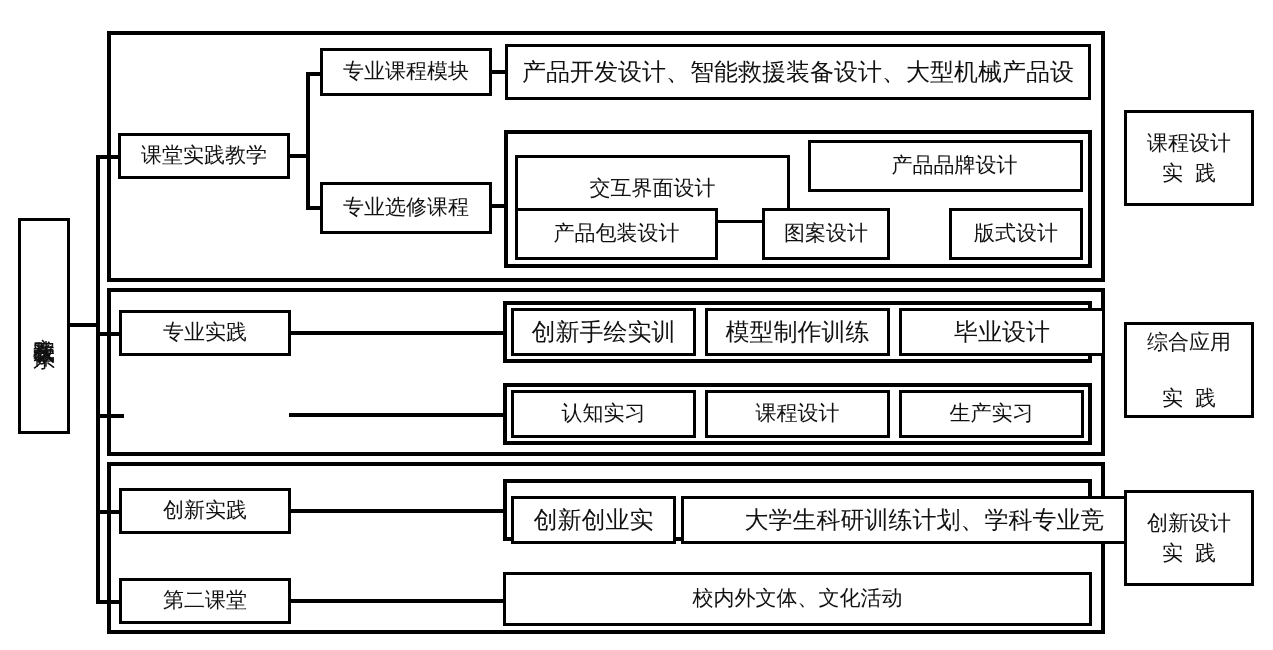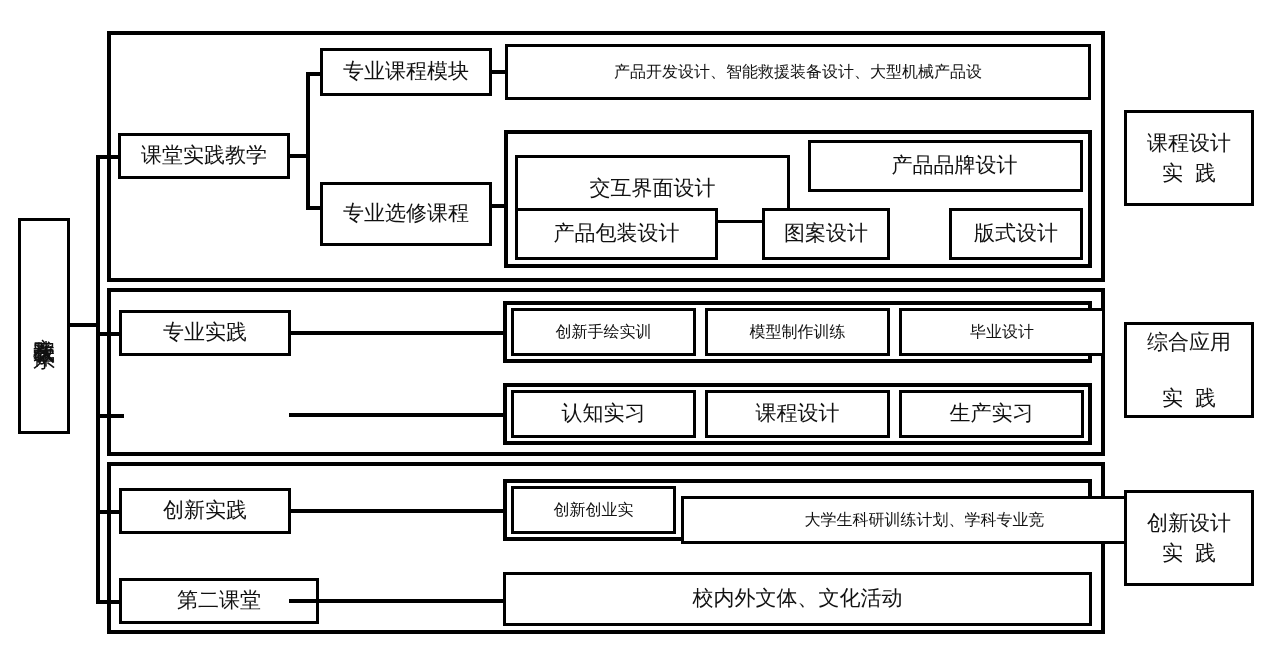--- a/index.html
+++ b/index.html
@@ -53,21 +53,21 @@
     height: 4px;
   }
   .line-v {
     position: absolute;
     background: #000;
     width: 4px;
   }
 
   
   .t20 { font-size: 21px; }
-  .t19 { font-size: 16px; }
+  .t19 { font-size: 24px; }
 
   
   .vertical-label {
     position: absolute;
     box-sizing: border-box;
     border: 3px solid #000;
     background: #ffffff;
     writing-mode: vertical-rl;
     text-orientation: upright;
     display: flex;
@@ -113,21 +113,21 @@
   <div class="line-h" style="left:288px; top:154px; width:22px;"></div>
   <div class="line-v" style="left:306px; top:72px; height:138px;"></div>
   <div class="line-h" style="left:306px; top:72px; width:20px;"></div>
   <div class="line-h" style="left:306px; top:206px; width:20px;"></div>
 
   <div class="box t20" style="left:320px; top:48px; width:172px; height:48px;">专业课程模块</div>
   <div class="line-h" style="left:490px; top:70px; width:16px;"></div>
 
   <div class="box t19" style="left:505px; top:44px; width:586px; height:56px;">产品开发设计、智能救援装备设计、大型机械产品设</div>
 
-  <div class="box t20" style="left:320px; top:182px; width:172px; height:64px;text-align:center;">专业选修课程</div>
+  <div class="box t20" style="left:320px; top:182px; width:172px; height:52px;text-align:center;">专业选修课程</div>
   <div class="line-h" style="left:490px; top:204px; width:16px;"></div>
 
   <div class="group" style="left:504px; top:130px; width:588px; height:138px;"></div>
 
   <div class="box t20" style="left:515px; top:155px; width:275px; height:68px;">交互界面设计</div>
   <div class="box t20" style="left:808px; top:140px; width:275px; height:52px;padding-left:18px;">产品品牌设计</div>
   <div class="box t20" style="left:515px; top:208px; width:203px; height:52px;">产品包装设计</div>
   <div class="box t20" style="left:762px; top:208px; width:128px; height:52px;">图案设计</div>
   <div class="box t20" style="left:949px; top:208px; width:134px; height:52px;">版式设计</div>
 
@@ -160,25 +160,25 @@
     <span class="l2">实践</span>
   </div>
 
   <div class="frame" style="left:107px; top:462px; width:998px; height:172px;"></div>
 
   <div class="line-h" style="left:96px; top:510px; width:28px;"></div>
   <div class="box t20" style="left:119px; top:488px; width:172px; height:46px;">创新实践</div>
   <div class="line-h" style="left:289px; top:509px; width:216px;"></div>
 
   <div class="group" style="left:503px; top:479px; width:589px; height:62px;"></div>
-  <div class="box t19" style="left:511px; top:486px; width:165px; height:48px;">创新创业实</div>
+  <div class="box t19" style="left:511px; top:496px; width:165px; height:48px;">创新创业实</div>
   <div class="box t19" style="left:681px; top:496px; width:487px; height:48px;">大学生科研训练计划、学科专业竞</div>
 
   <div class="line-h" style="left:96px; top:600px; width:28px;"></div>
-  <div class="box t20" style="left:119px; top:578px; width:200px; height:46px;">第二课堂</div>
+  <div class="box t20" style="left:119px; top:578px; width:172px; height:46px;">第二课堂</div>
   <div class="line-h" style="left:289px; top:599px; width:216px;"></div>
 
   <div class="box t20" style="left:503px; top:572px; width:589px; height:54px;">校内外文体、文化活动</div>
 
   <div class="cat" style="left:1124px; top:490px; width:130px; height:96px;">
     <span class="l1">创新设计</span>
     <span class="l2">实践</span>
   </div>
 
 </div>

